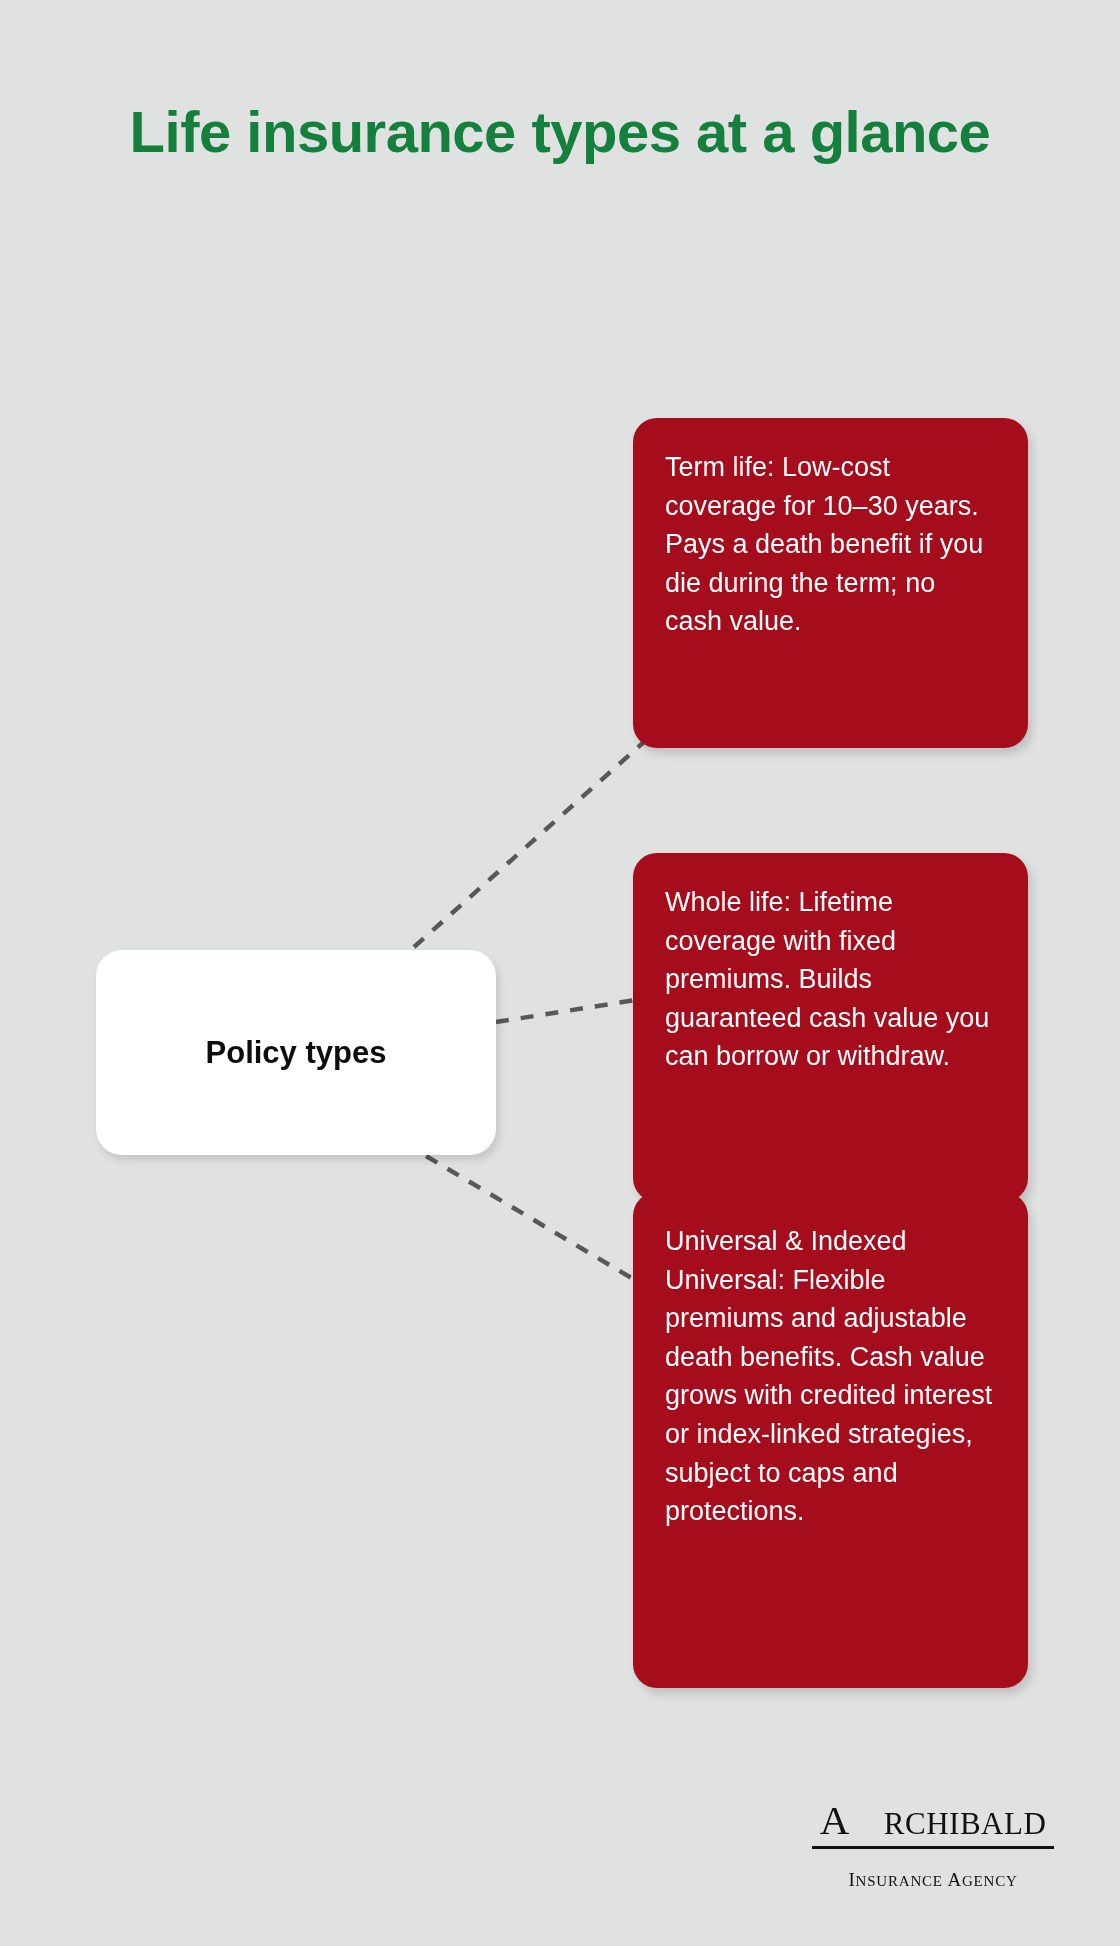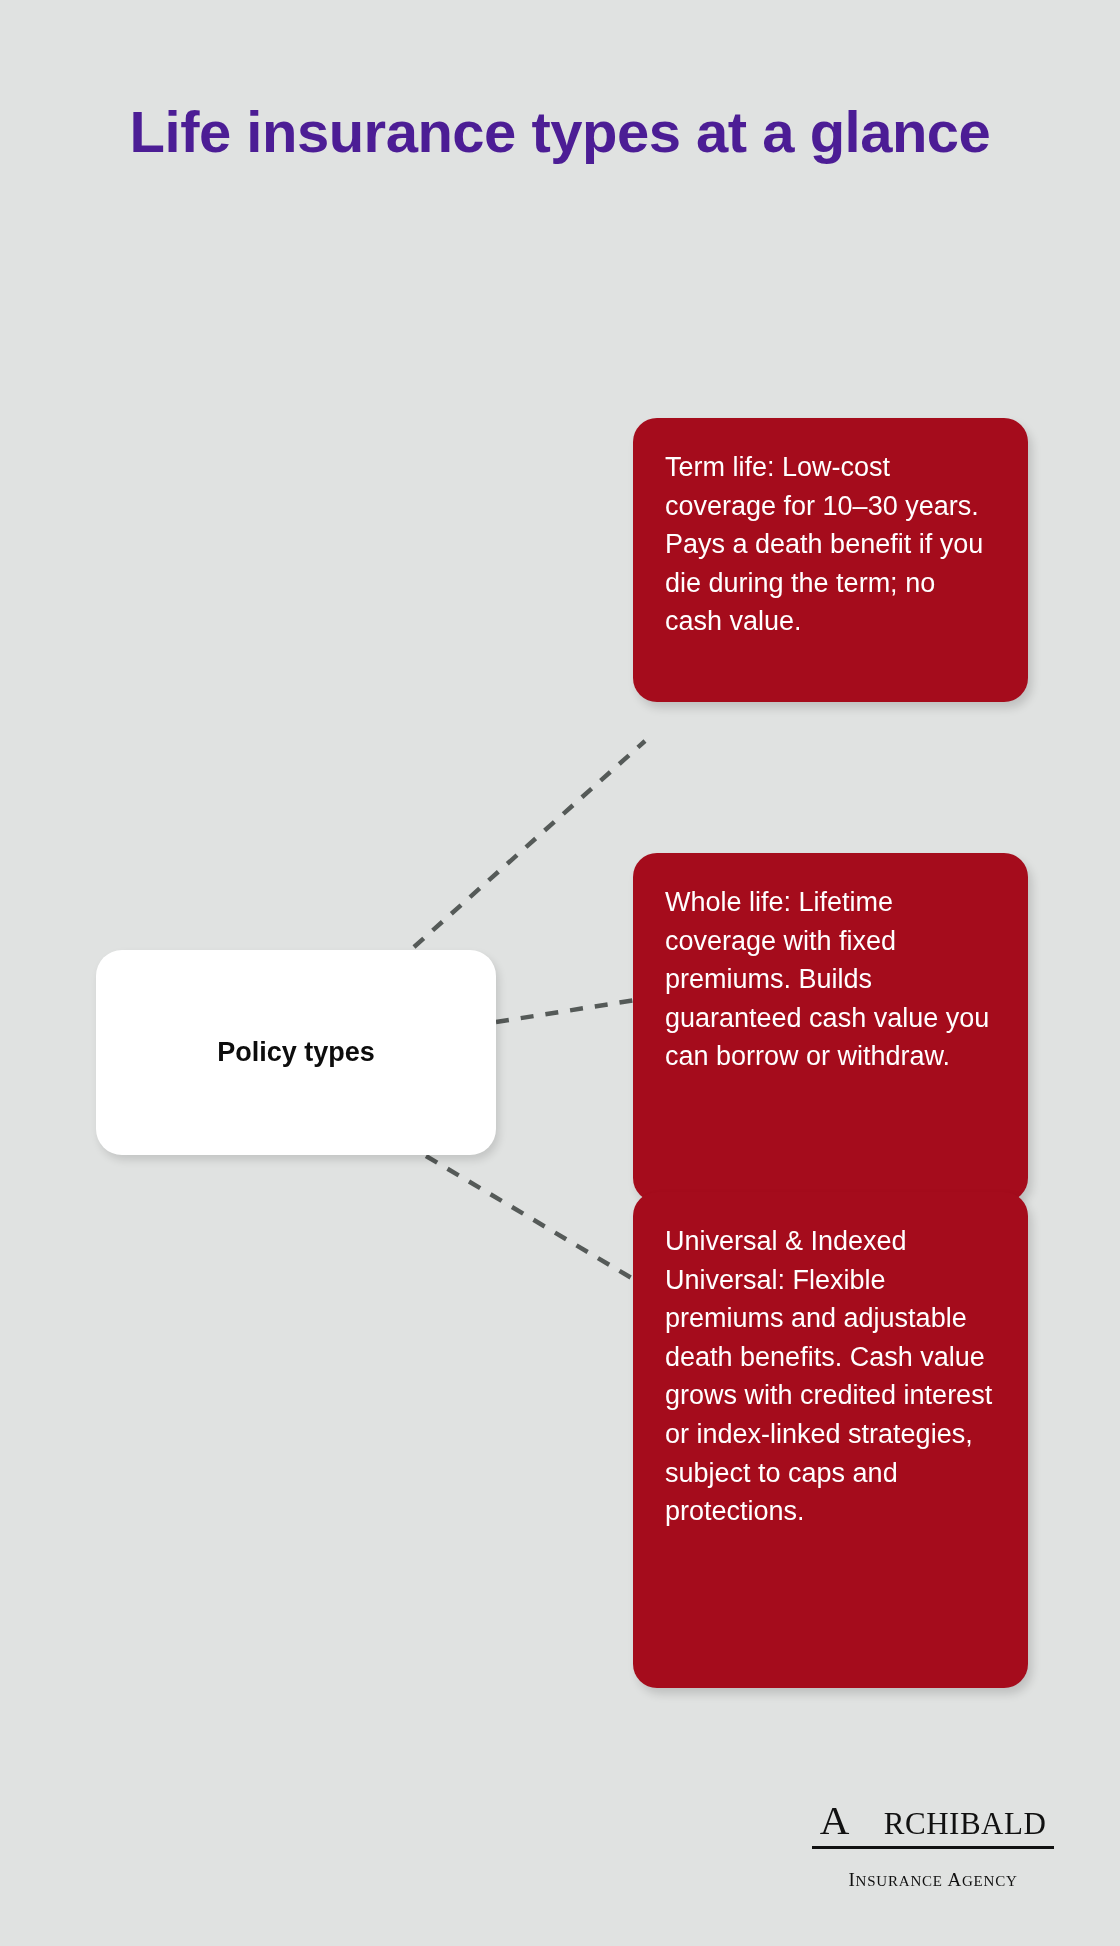--- a/index.html
+++ b/index.html
@@ -26,21 +26,21 @@
   
   .title {
     position: absolute;
     left: 120px;
     top: 98px;
     width: 880px;
     text-align: center;
     font-size: 58px;
     font-weight: bold;
     line-height: 1.18;
-    color: #4c1d95;
+    color: #15803d;
     letter-spacing: -0.5px;
   }
 
   
   #connectors {
     position: absolute;
     left: 0;
     top: 0;
     width: 1120px;
     height: 1946px;
@@ -61,21 +61,21 @@
     width: 400px;
     height: 205px;
     background: #ffffff;
     border-radius: 26px;
     box-shadow: 3px 5px 9px rgba(0,0,0,0.13);
     display: flex;
     align-items: center;
     justify-content: center;
   }
   .central-node-label {
-    font-size: 27px;
+    font-size: 31px;
     font-weight: bold;
     color: #0d0d0d;
     text-align: center;
   }
 
   
   .card {
     position: absolute;
     left: 633px;
     width: 395px;
@@ -86,21 +86,21 @@
     padding: 30px 34px 30px 32px;
     display: flex;
     align-items: flex-start;
   }
   .card-text {
     color: #ffffff;
     font-size: 27px;
     line-height: 1.43;
     font-weight: normal;
   }
-  #card-0 { top: 418px;  height: 284px; }
+  #card-0 { top: 418px;  height: 330px; }
   #card-1 { top: 853px;  height: 349px; }
   #card-2 { top: 1192px; height: 496px; }
 
   
   .brand {
     position: absolute;
     left: 812px;
     top: 1800px;
     width: 242px;
     text-align: center;

